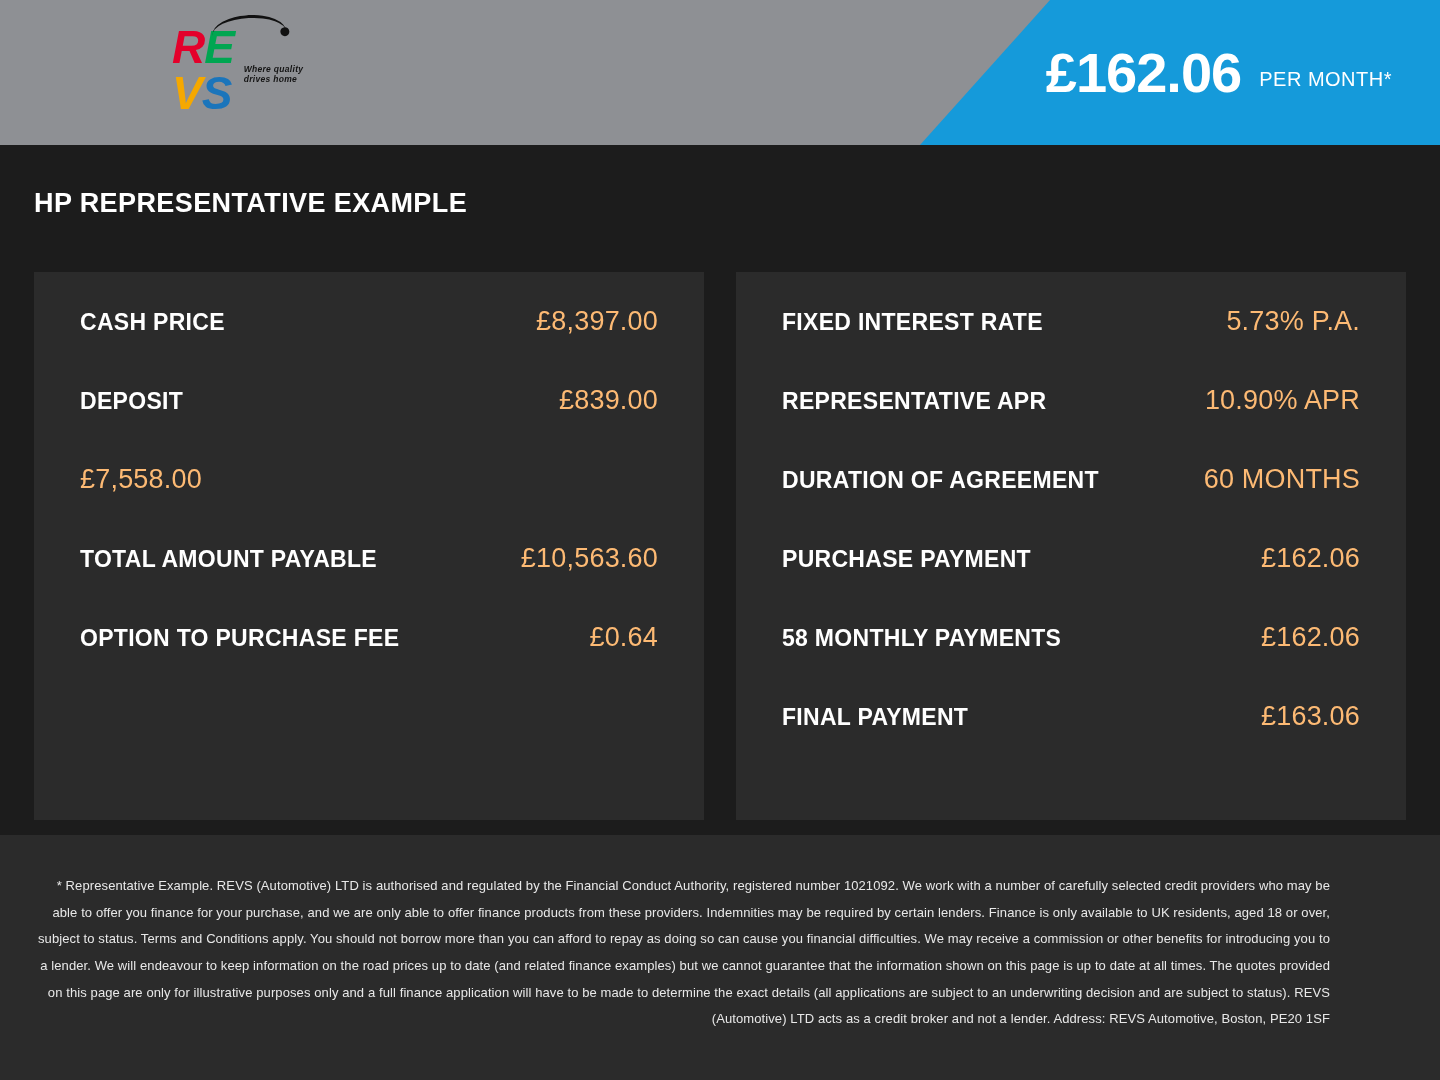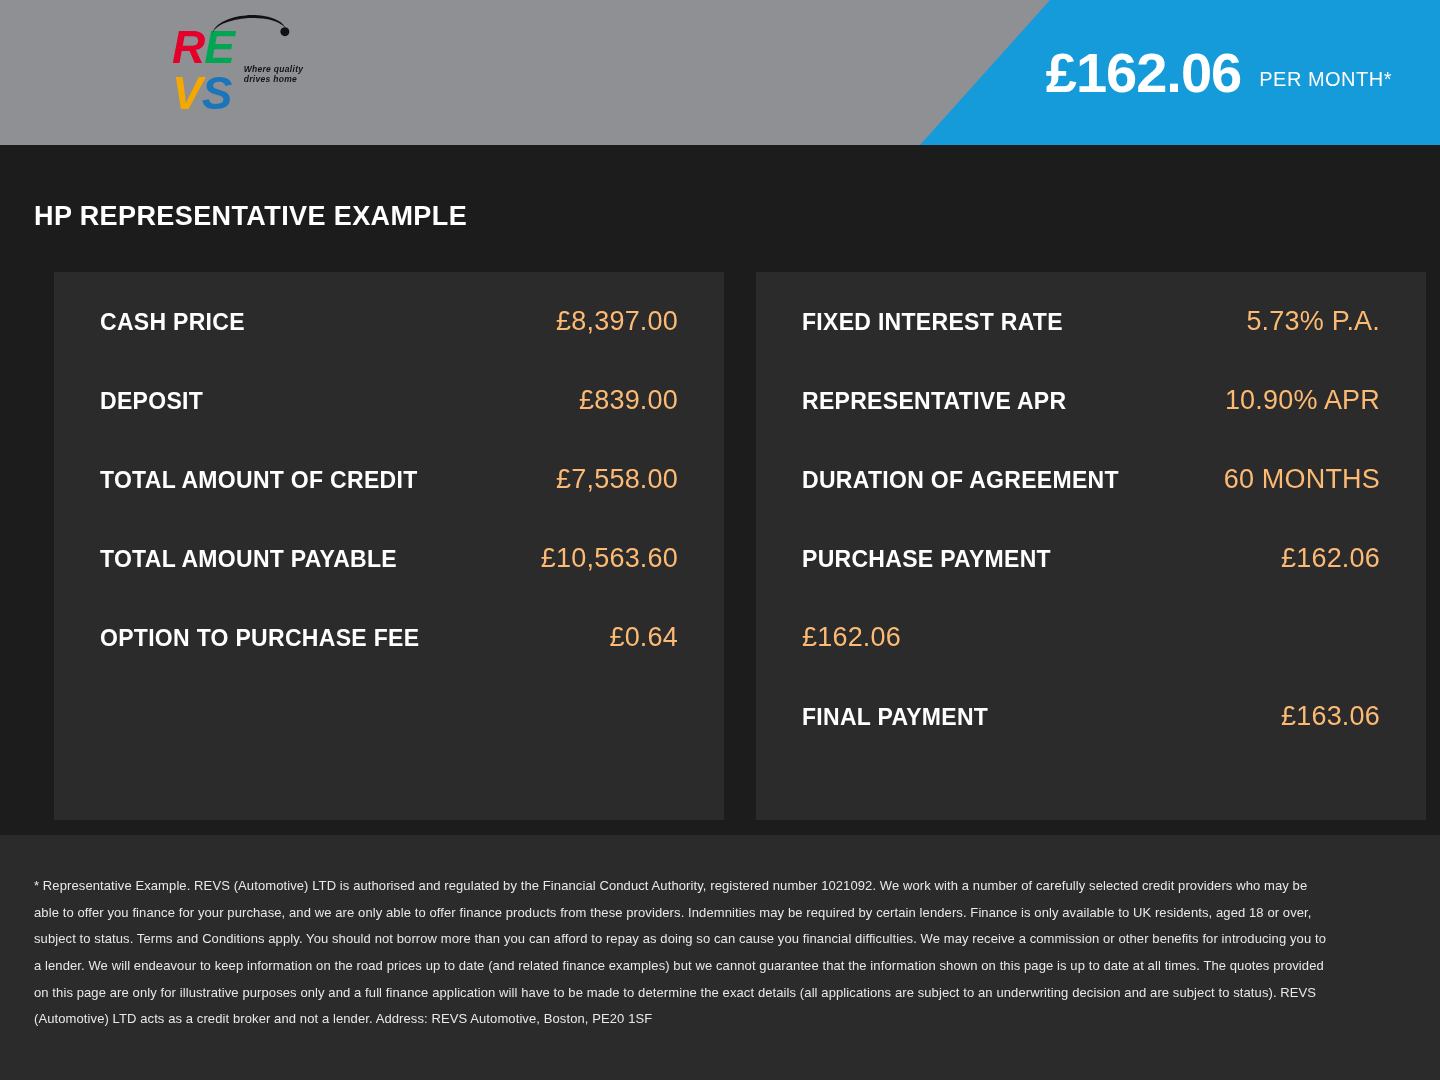--- a/index.html
+++ b/index.html
@@ -107,35 +107,34 @@
   
   .main {
     position: relative;
     width: 1440px;
     height: 690px;
     background: #1c1c1c;
   }
   .section-title {
     position: absolute;
     left: 34px;
-    top: 56px;
+    top: 43px;
     color: #ffffff;
     font-size: 27px;
     font-weight: bold;
     letter-spacing: 0.4px;
   }
 
   .panels {
     position: absolute;
     left: 34px;
     top: 127px;
     width: 1372px;
     display: flex;
     gap: 32px;
-    margin-left: 20px;
   }
   .panel {
     flex: 1;
     background: #2b2b2b;
     padding: 34px 46px 40px 46px;
   }
   .row {
     display: flex;
     align-items: baseline;
     justify-content: space-between;
@@ -163,21 +162,21 @@
     width: 1440px;
     height: 245px;
     background: #2b2b2b;
     padding: 38px 110px 0 34px;
   }
   .footer-text {
     color: #e8e8e8;
     font-size: 13px;
     line-height: 2.05;
     letter-spacing: 0.1px;
-    text-align: left;
+    text-align: right;
   }
 </style>
 </head>
 <body>
 
 <div class="header">
 
   <div class="header-logo">
     <div class="logo-word">
       <div class="logo-swoosh"></div>
@@ -204,21 +203,20 @@
     <div class="panel">
       <div class="row">
         <div class="row-label">CASH PRICE</div>
         <div class="row-value">£8,397.00</div>
       </div>
       <div class="row">
         <div class="row-label">DEPOSIT</div>
         <div class="row-value">£839.00</div>
       </div>
       <div class="row">
-        <div class="row-label">TOTAL AMOUNT OF CREDIT</div>
         <div class="row-value">£7,558.00</div>
       </div>
       <div class="row">
         <div class="row-label">TOTAL AMOUNT PAYABLE</div>
         <div class="row-value">£10,563.60</div>
       </div>
       <div class="row">
         <div class="row-label">OPTION TO PURCHASE FEE</div>
         <div class="row-value">£0.64</div>
       </div>
@@ -235,20 +233,21 @@
       </div>
       <div class="row">
         <div class="row-label">DURATION OF AGREEMENT</div>
         <div class="row-value">60 MONTHS</div>
       </div>
       <div class="row">
         <div class="row-label">PURCHASE PAYMENT</div>
         <div class="row-value">£162.06</div>
       </div>
       <div class="row">
+        <div class="row-label">58 MONTHLY PAYMENTS</div>
         <div class="row-value">£162.06</div>
       </div>
       <div class="row">
         <div class="row-label">FINAL PAYMENT</div>
         <div class="row-value">£163.06</div>
       </div>
     </div>
 
   </div>
 </div>

